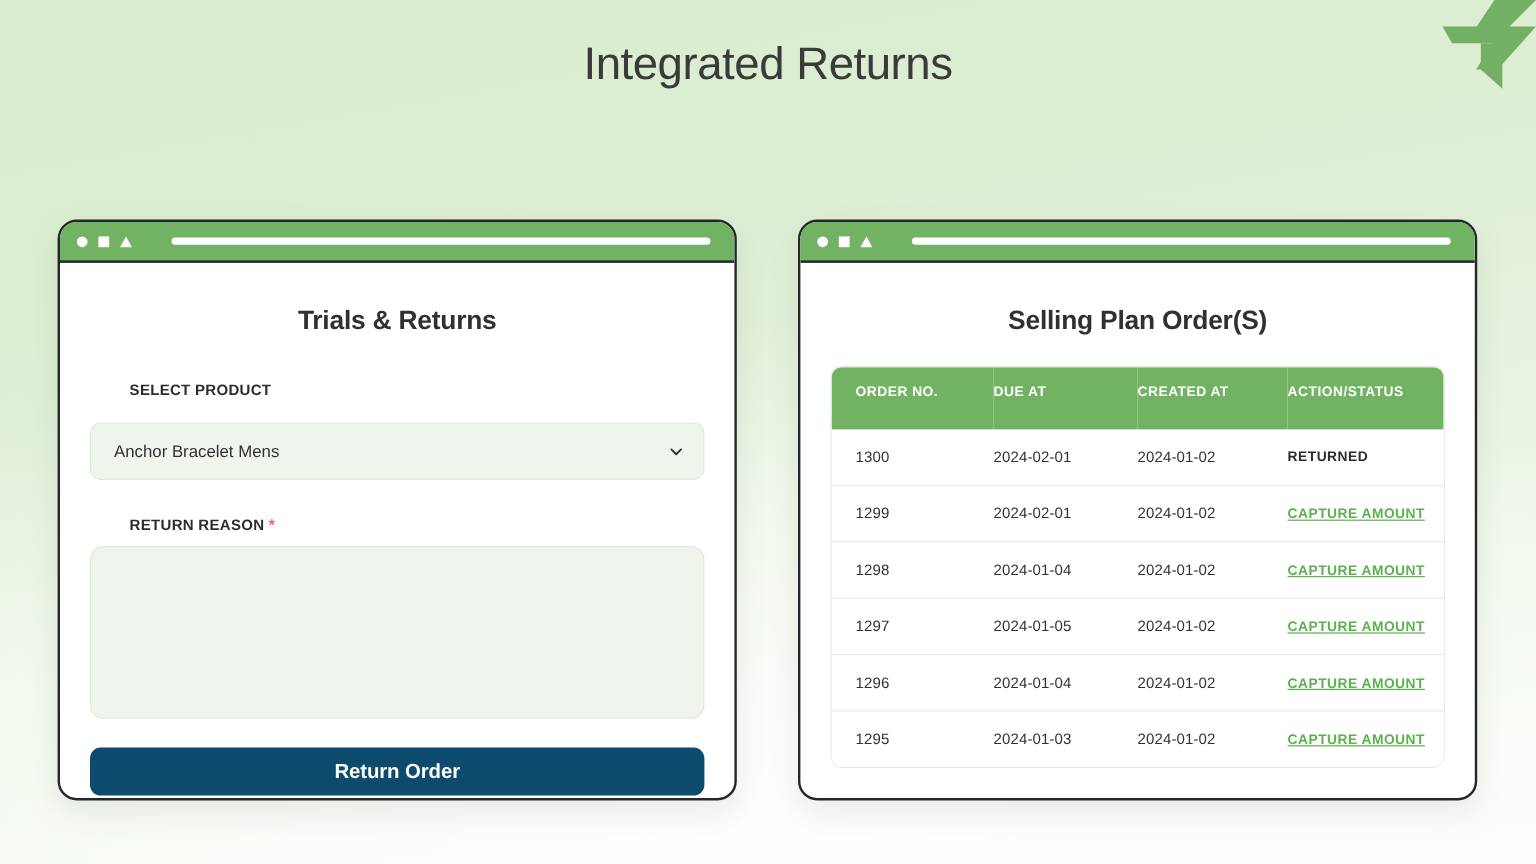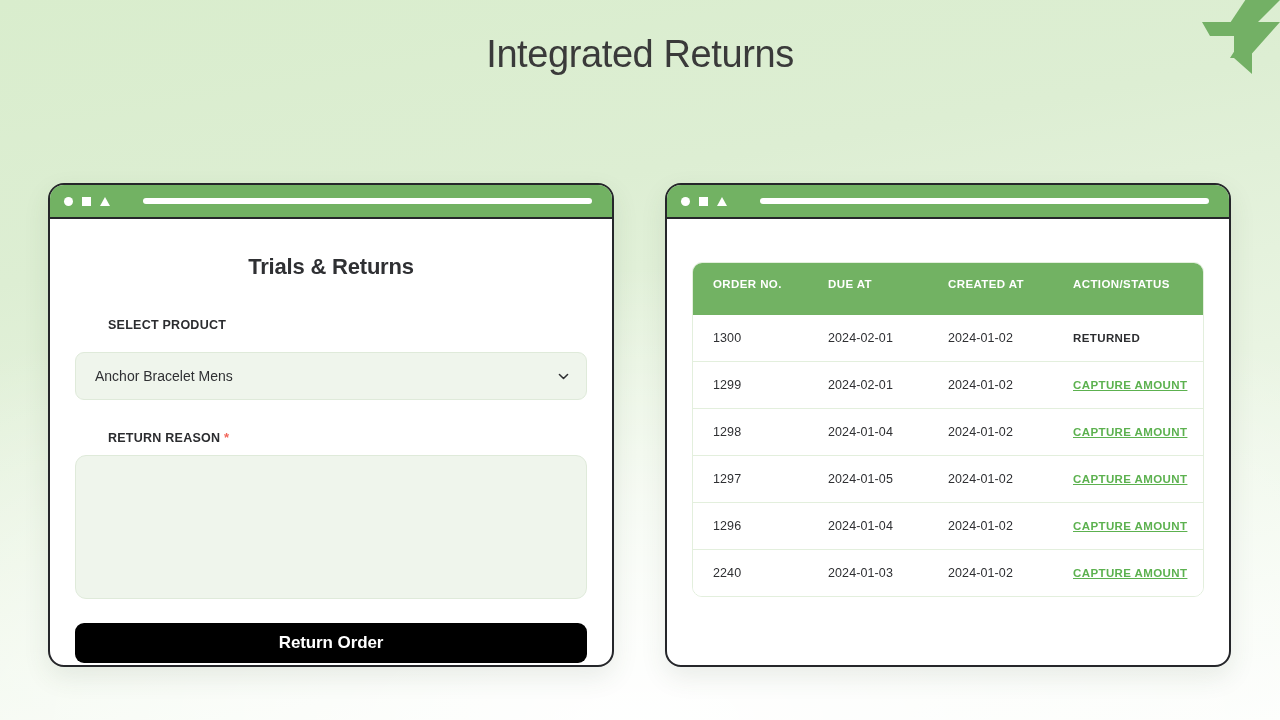--- a/index.html
+++ b/index.html
@@ -145,21 +145,21 @@
     height: 144px;
     background: #eff5ec;
     border: 1px solid #dfeada;
     border-radius: 11px;
   }
 
   .primary-button {
     margin-top: 24px;
     height: 40px;
     width: 100%;
-    background: #000000;
+    background: #0c4a6e;
     border: none;
     border-radius: 9px;
     color: #ffffff;
     font-size: 17px;
     font-weight: bold;
     font-family: "Liberation Sans", sans-serif;
     letter-spacing: -0.1px;
     cursor: pointer;
   }
 
@@ -254,20 +254,21 @@
 
   <div class="browser right">
     <div class="chrome-bar">
       <span class="dot-circle"></span>
       <span class="dot-square"></span>
       <span class="dot-triangle"></span>
       <span class="chrome-addressbar"></span>
     </div>
 
     <div class="card-body">
+      <div class="card-heading">Selling Plan Order(S)</div>
 
       <div class="table-wrap">
         <table>
           <thead>
             <tr>
               <th class="c1">ORDER NO.</th>
               <th class="c2">DUE AT</th>
               <th class="c3">CREATED AT</th>
               <th class="c4">ACTION/STATUS</th>
             </tr>
@@ -297,21 +298,21 @@
                 <td class="c3">2024-01-02</td>
                 <td class="c4"><span class="action-link">CAPTURE AMOUNT</span></td>
               </tr>
               <tr>
                 <td class="c1">1296</td>
                 <td class="c2">2024-01-04</td>
                 <td class="c3">2024-01-02</td>
                 <td class="c4"><span class="action-link">CAPTURE AMOUNT</span></td>
               </tr>
               <tr>
-                <td class="c1">2240</td>
+                <td class="c1">1295</td>
                 <td class="c2">2024-01-03</td>
                 <td class="c3">2024-01-02</td>
                 <td class="c4"><span class="action-link">CAPTURE AMOUNT</span></td>
               </tr>
             </tbody>
         </table>
       </div>
     </div>
   </div>
 

